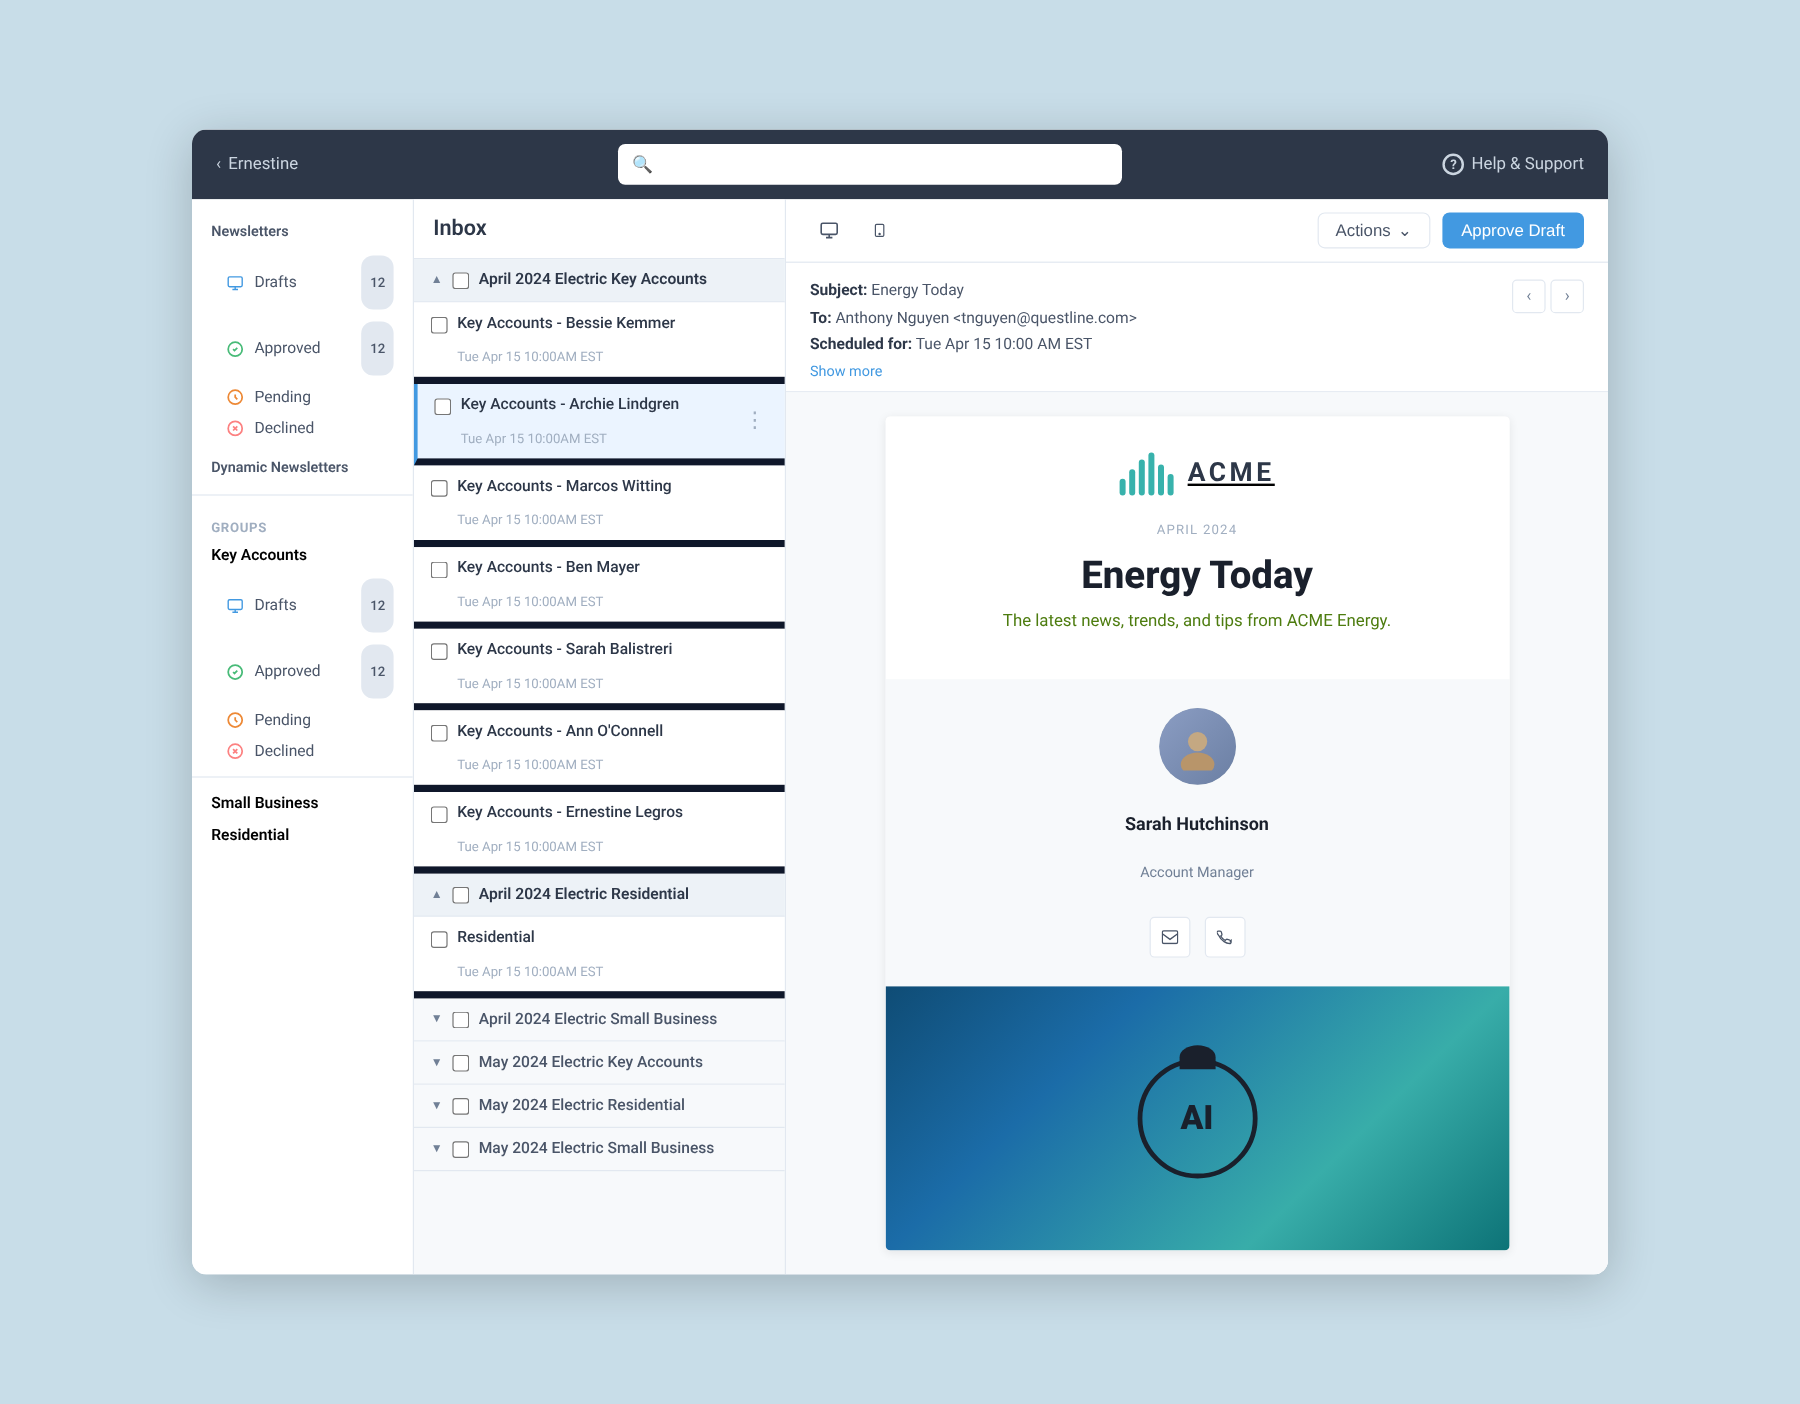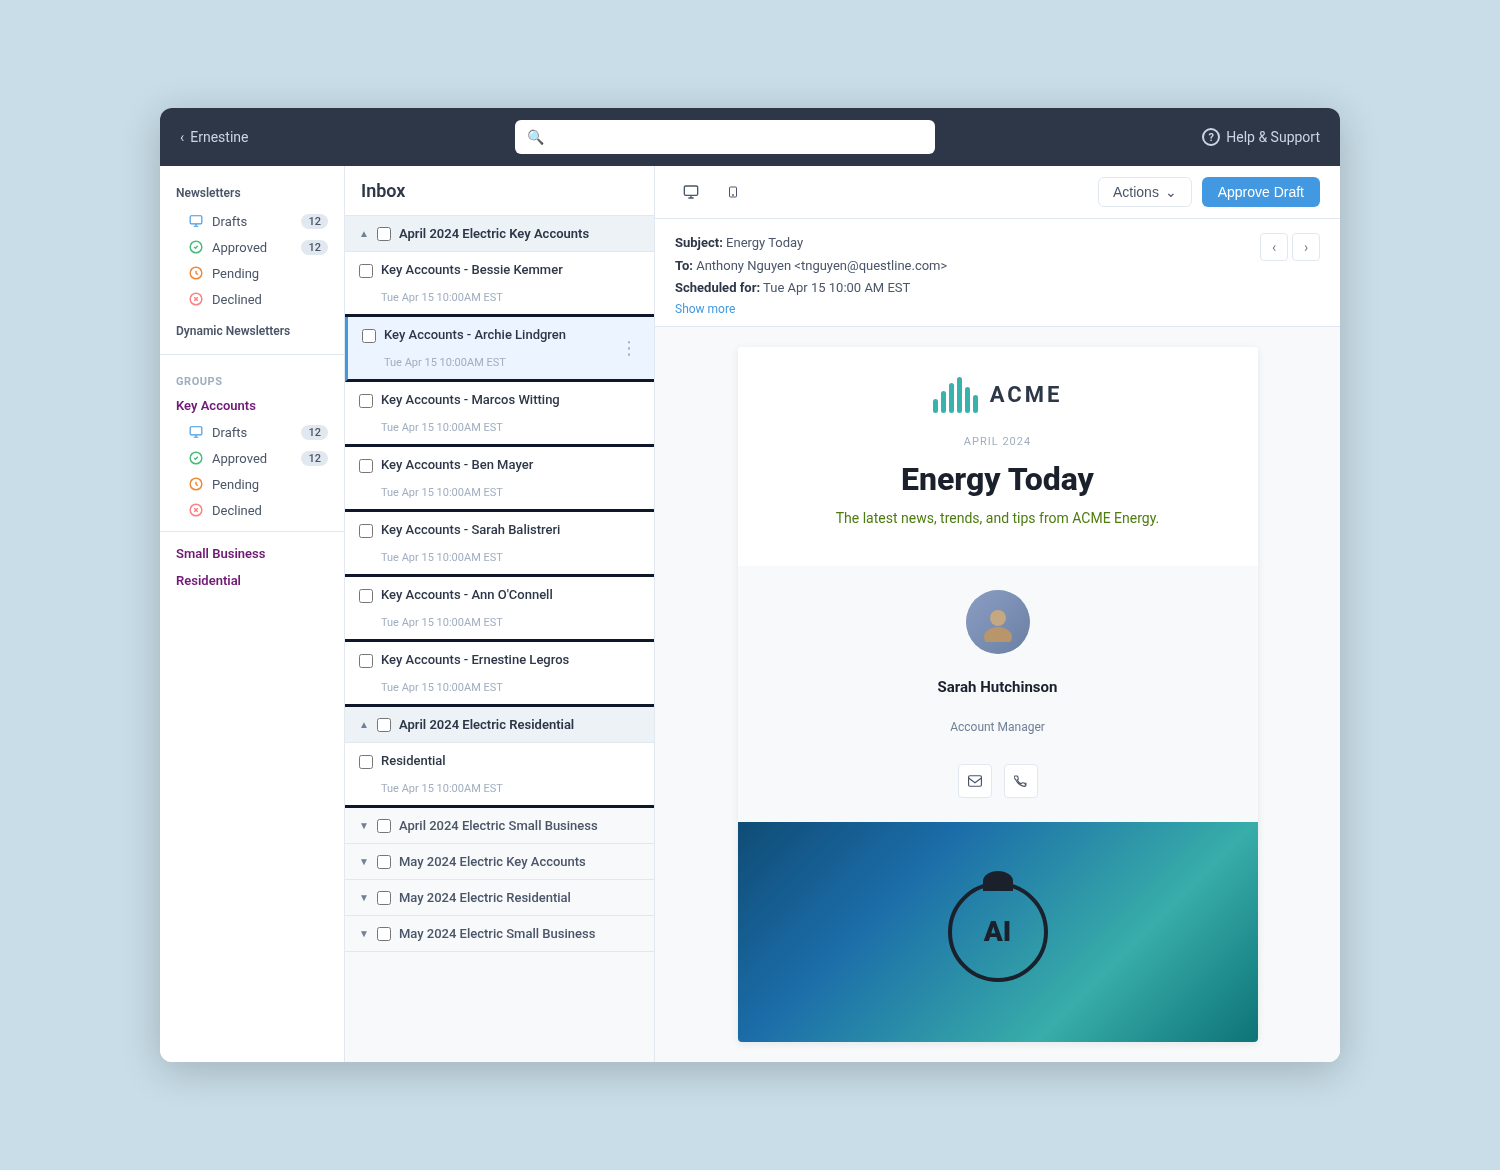--- a/index.html
+++ b/index.html
@@ -111,38 +111,38 @@
       flex-shrink: 0;
       display: flex;
       align-items: center;
       justify-content: center;
     }
     .sidebar-item .item-label { flex: 1; }
     .sidebar-item .item-badge {
       background: #e2e8f0;
       border-radius: 10px;
       font-size: 11px;
-      padding: 1px 7px;
+      padding: 16px 7px;
       color: #4a5568;
       font-weight: 500;
     }
     .icon-drafts { color: #4299e1; font-size: 13px; }
 
     .sidebar-group-title {
       font-size: 11px;
       font-weight: 700;
       color: #a0aec0;
       padding: 12px 16px 4px;
       text-transform: uppercase;
       letter-spacing: 0.05em;
     }
     .sidebar-group-name {
       font-size: 13px;
       font-weight: 600;
-      color: #701a75;
+      color: #000000;
       padding: 6px 16px;
     }
     .sidebar-divider {
       border: none;
       border-top: 1px solid #e2e8f0;
       margin: 8px 0;
     }
 
     
     .email-list {
@@ -184,21 +184,21 @@
     .email-group-header .group-name {
       font-size: 13px;
       font-weight: 600;
       color: #2d3748;
     }
 
     .email-item {
       display: flex;
       align-items: flex-start;
       padding: 10px 14px;
-      border-bottom: 3px solid #0f172a;
+      border-bottom: 6px solid #0f172a;
       background: white;
       cursor: pointer;
       gap: 8px;
       position: relative;
     }
     .email-item.selected { background: #ebf4ff; border-left: 3px solid #4299e1; }
     .email-item .item-checkbox {
       width: 14px;
       height: 14px;
       margin-top: 2px;
@@ -355,20 +355,21 @@
       padding: 30px 20px 20px;
       display: flex;
       flex-direction: column;
       align-items: center;
       gap: 12px;
     }
     .acme-logo {
       display: flex;
       align-items: center;
       gap: 12px;
+      text-decoration: underline;
     }
     .acme-bars {
       display: flex;
       align-items: flex-end;
       gap: 3px;
       height: 36px;
     }
     .acme-bar {
       width: 5px;
       border-radius: 3px;

